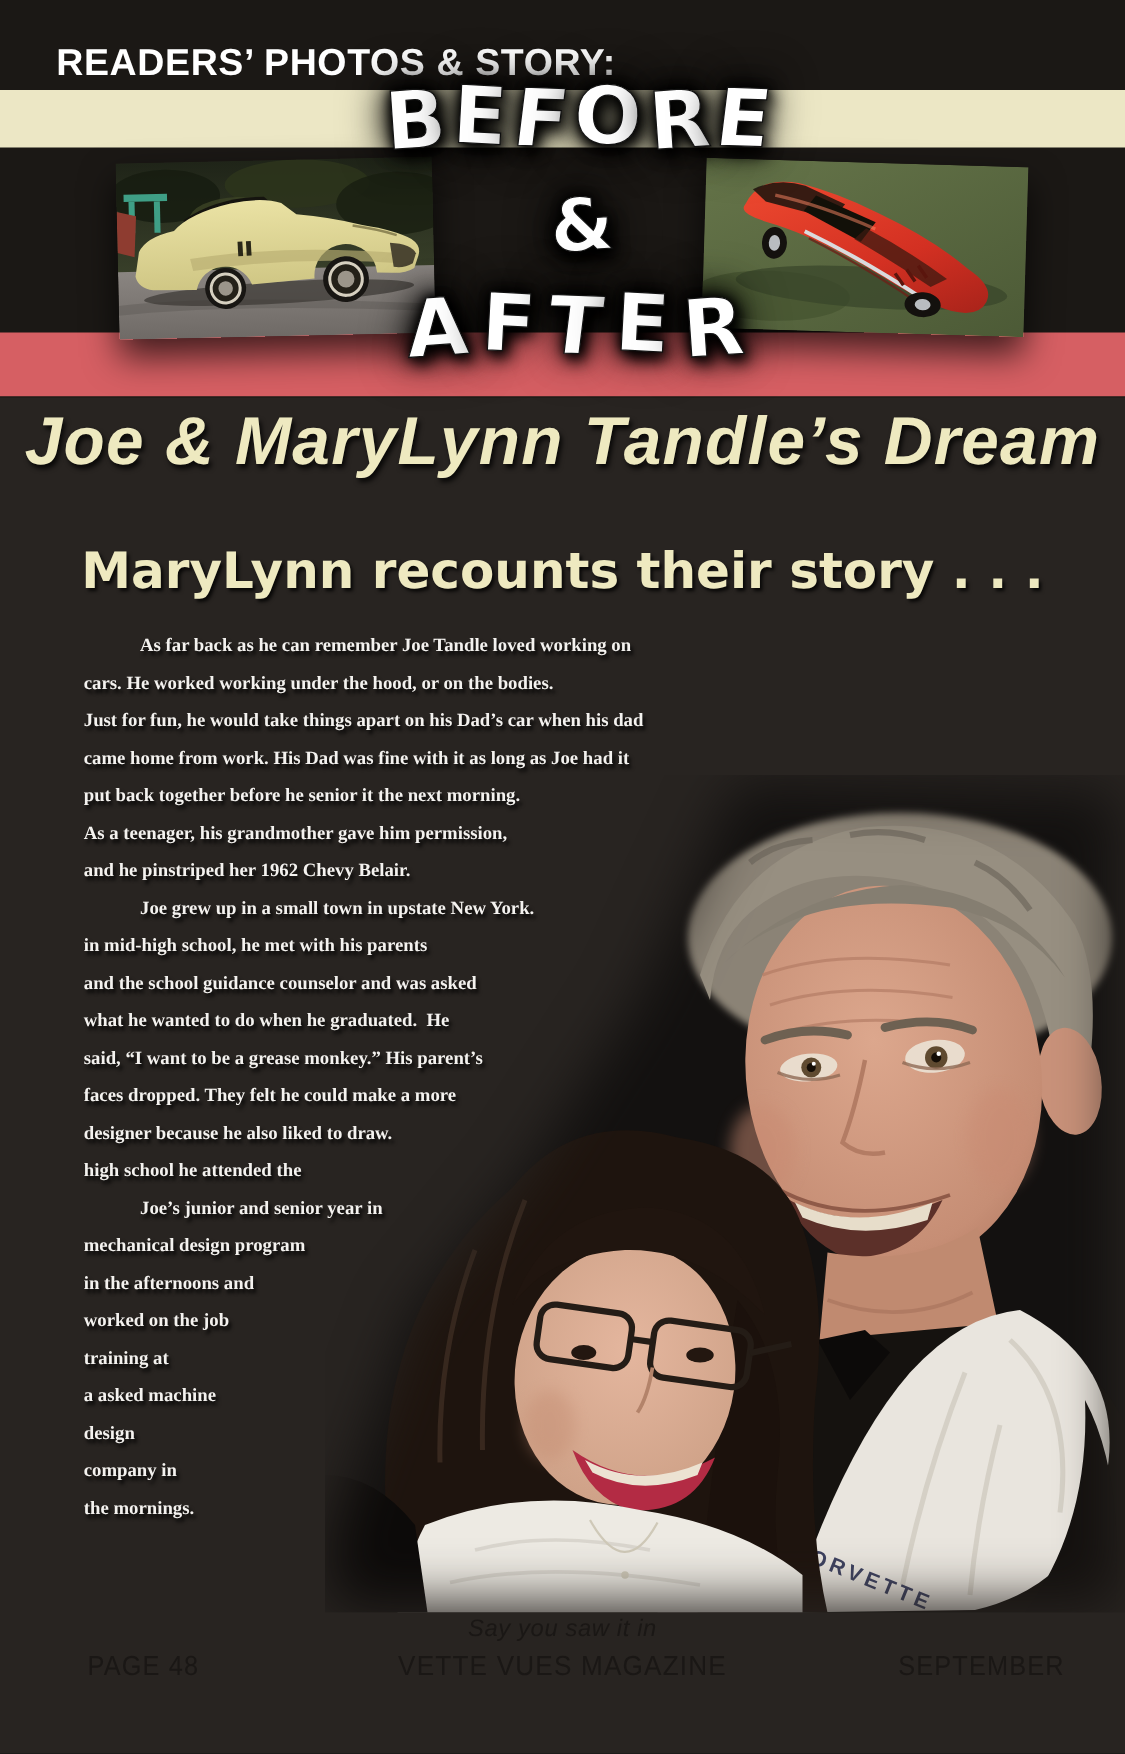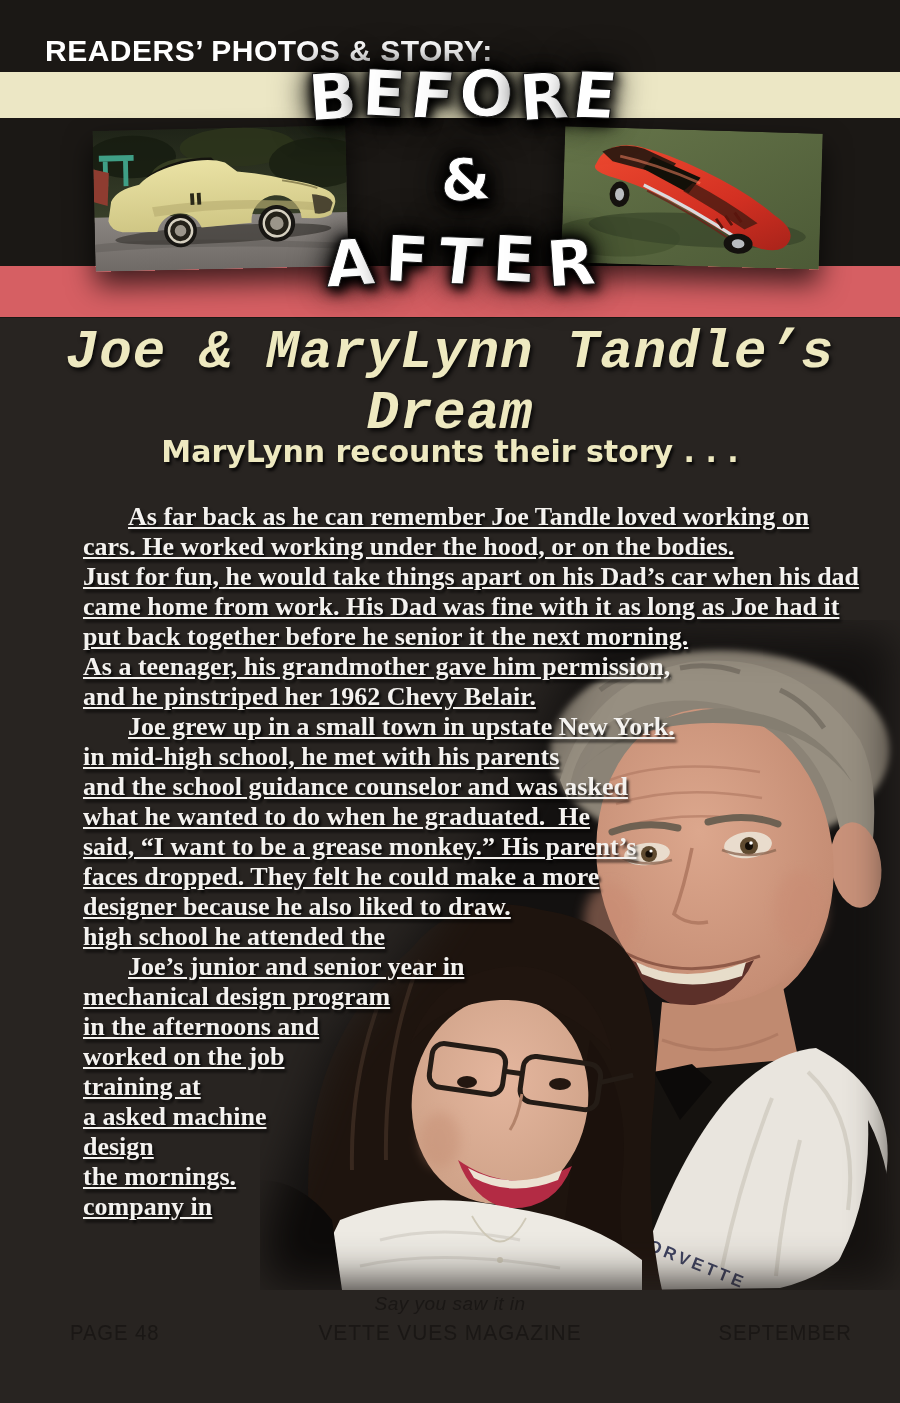--- a/index.html
+++ b/index.html
@@ -24,30 +24,30 @@
        text-shadow:0 0 8px #000,0 0 16px #000,0 0 28px #000,0 0 40px #000,4px 6px 12px rgba(0,0,0,.95);}
   .jag span{display:inline-block;}
   .jag span:nth-child(odd){transform:rotate(-4deg) translateY(1px);}
   .jag span:nth-child(even){transform:rotate(3deg) translateY(-2px);}
   .jag span:nth-child(3n){transform:rotate(2deg) skewX(-5deg);}
   .word-before{top:64px;font-size:64px;letter-spacing:5px;}
   .word-amp{top:150px;font-size:58px;}
   .word-after{top:230px;font-size:64px;letter-spacing:10px;}
   
   .script-title{position:absolute;left:0;top:322px;width:900px;text-align:center;
-    font-family:Liberation Mono, monospace;font-style:italic;font-weight:bold;font-size:54px;
+    font-family:Liberation Sans, sans-serif;font-style:italic;font-weight:bold;font-size:54px;
     color:var(--title-cream);letter-spacing:1px;text-shadow:2px 3px 4px rgba(0,0,0,.8);}
   .subtitle{position:absolute;left:0;top:434px;width:900px;text-align:center;
-    font-family:"DejaVu Sans",sans-serif;font-weight:bold;font-size:30px;
+    font-family:"DejaVu Sans",sans-serif;font-weight:bold;font-size:40px;
     color:var(--title-cream);text-shadow:2px 3px 3px rgba(0,0,0,.8);}
   
-  .story{position:absolute;left:83px;top:502px;z-index:3;
+  .story{position:absolute;left:67px;top:502px;z-index:3;
     font-family:"Liberation Serif","DejaVu Serif",serif;font-weight:bold;
-    font-size:26px;line-height:30px;color:var(--body-text);
-    text-shadow:2px 3px 3px rgba(0,0,0,.85);text-decoration:underline;}
+    font-size:15px;line-height:30px;color:var(--body-text);
+    text-shadow:2px 3px 3px rgba(0,0,0,.85);}
   .story .line{white-space:pre;}
   .story .ind{padding-left:45px;}
   
   .couple{position:absolute;left:260px;top:620px;width:640px;height:670px;z-index:1;}
   
   .footer-tagline{position:absolute;left:0;top:1293px;width:900px;text-align:center;
     font-style:italic;font-size:19px;color:var(--footer-text);letter-spacing:.5px;}
   .footer-line{position:absolute;top:1320px;font-size:22px;color:var(--footer-text);
     letter-spacing:1px;}
   .footer-page{left:70px;transform:scaleX(.92);transform-origin:left;}
@@ -261,22 +261,22 @@
       <div class="line">faces dropped. They felt he could make a more</div>
       <div class="line">designer because he also liked to draw.</div>
       <div class="line">high school he attended the</div>
       <div class="line ind">Joe’s junior and senior year in</div>
       <div class="line">mechanical design program</div>
       <div class="line">in the afternoons and</div>
       <div class="line">worked on the job</div>
       <div class="line">training at</div>
       <div class="line">a asked machine</div>
       <div class="line">design</div>
+      <div class="line">company in</div>
       <div class="line">the mornings.</div>
-      <div class="line">company in</div>
     </div>
 
   <div class="footer-tagline">Say you saw it in</div>
   <div class="footer-line footer-page">PAGE 48</div>
   <div class="footer-line footer-mag">VETTE VUES MAGAZINE</div>
   <div class="footer-line footer-month">SEPTEMBER</div>
 
 </div>
 
 </body></html>

